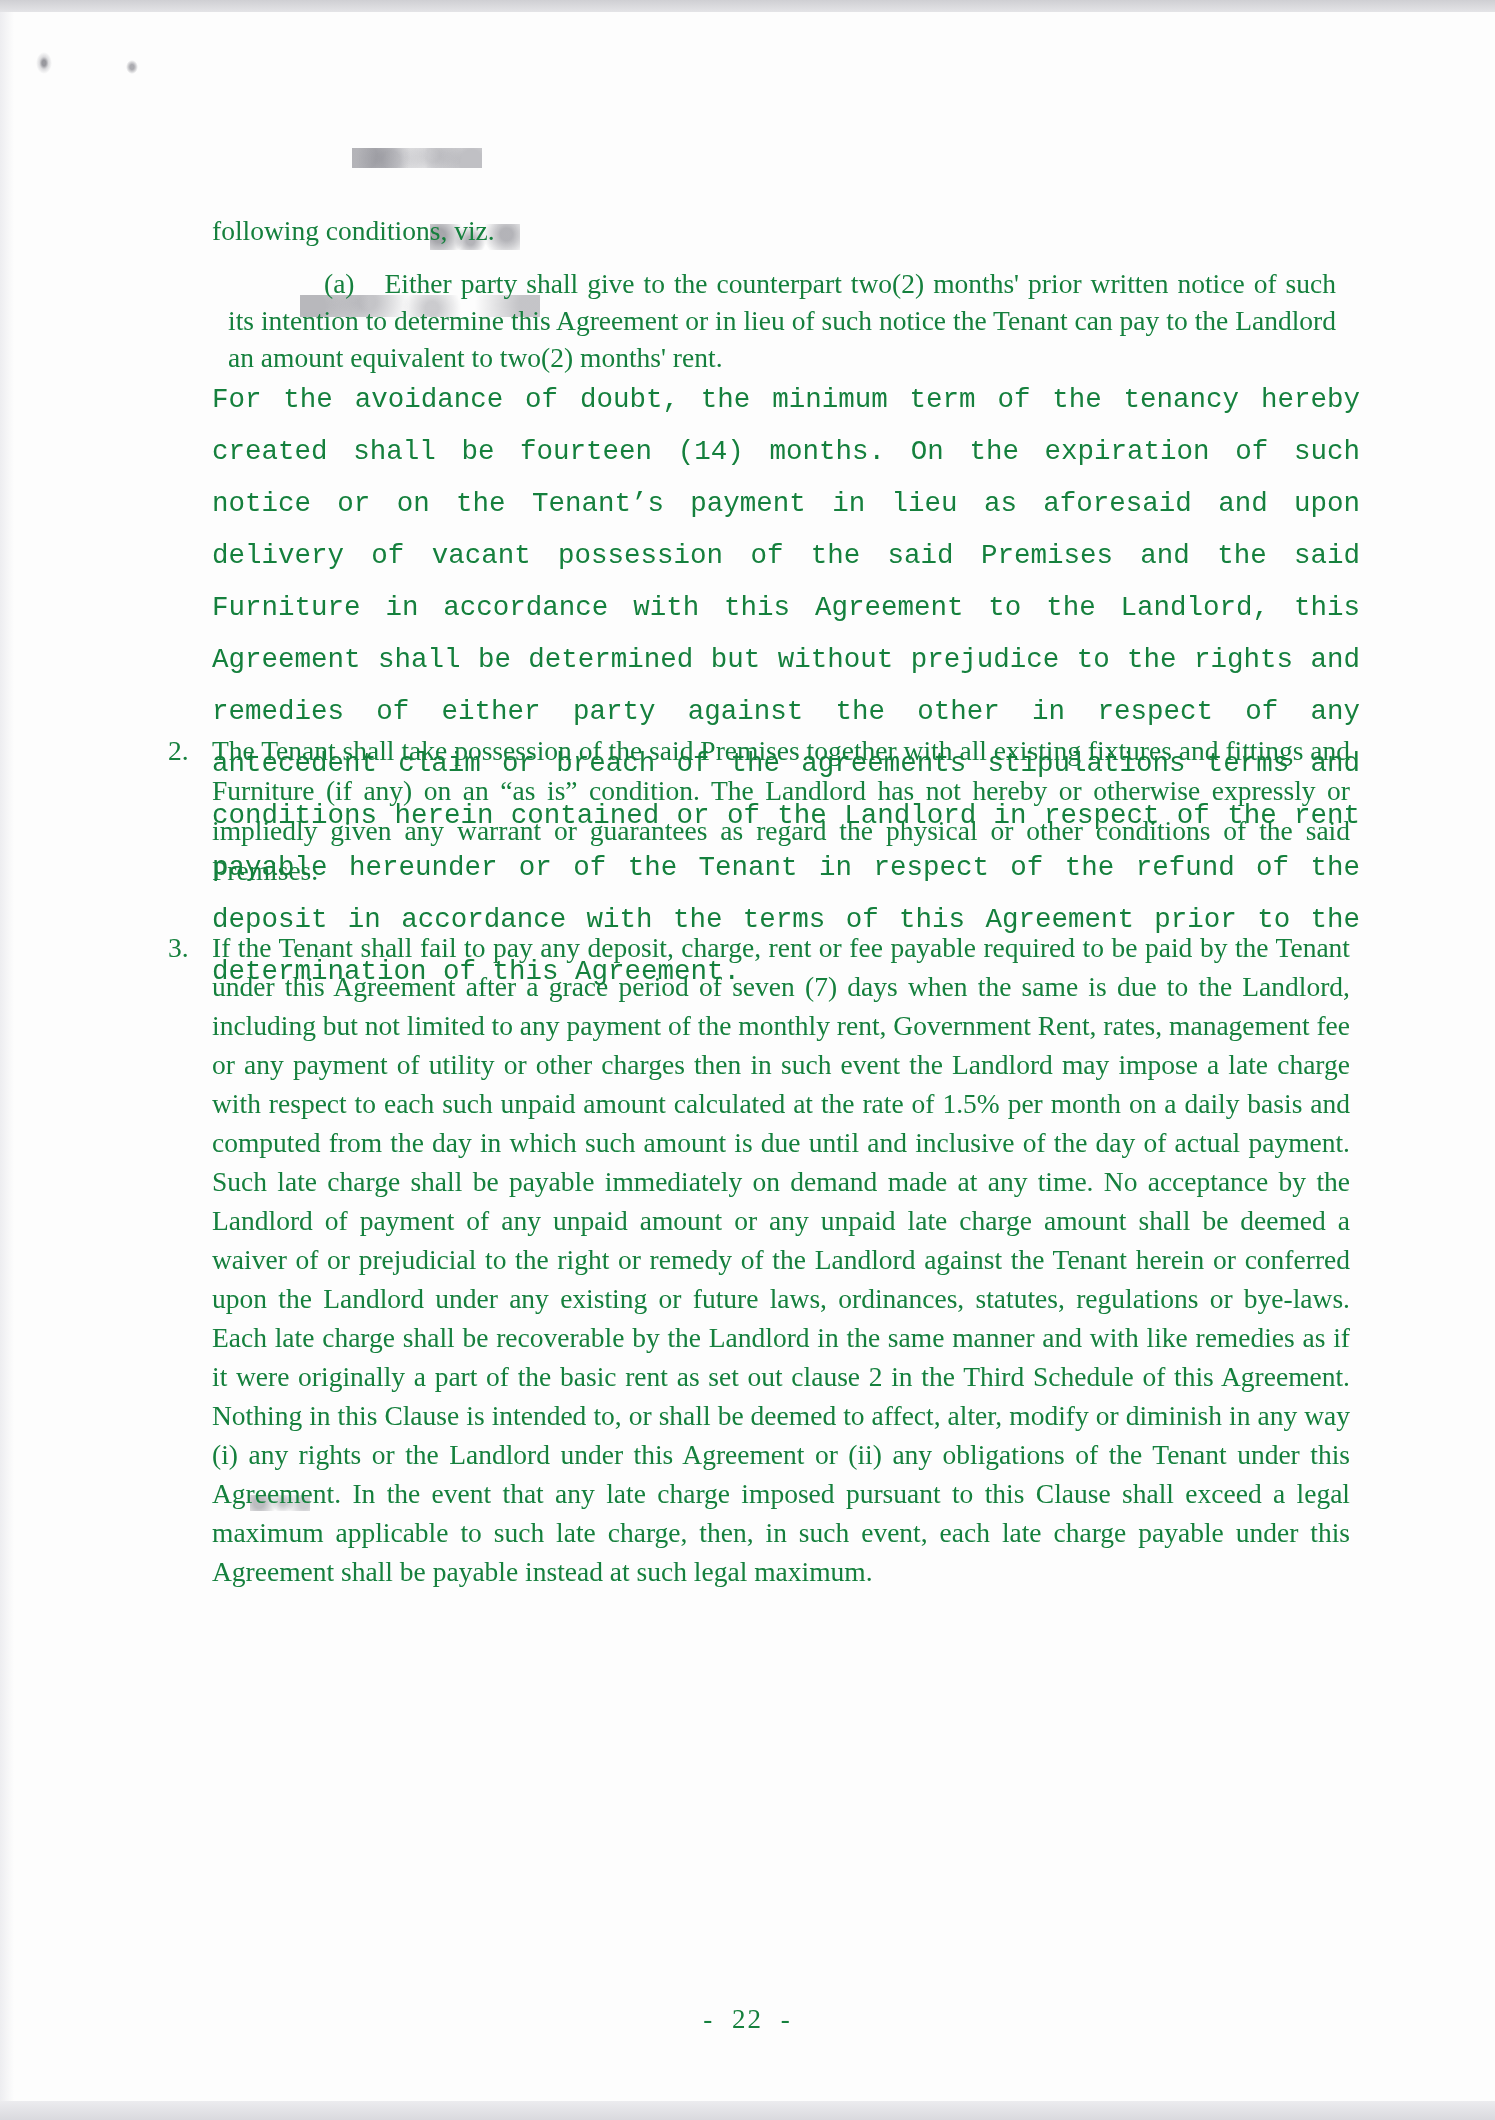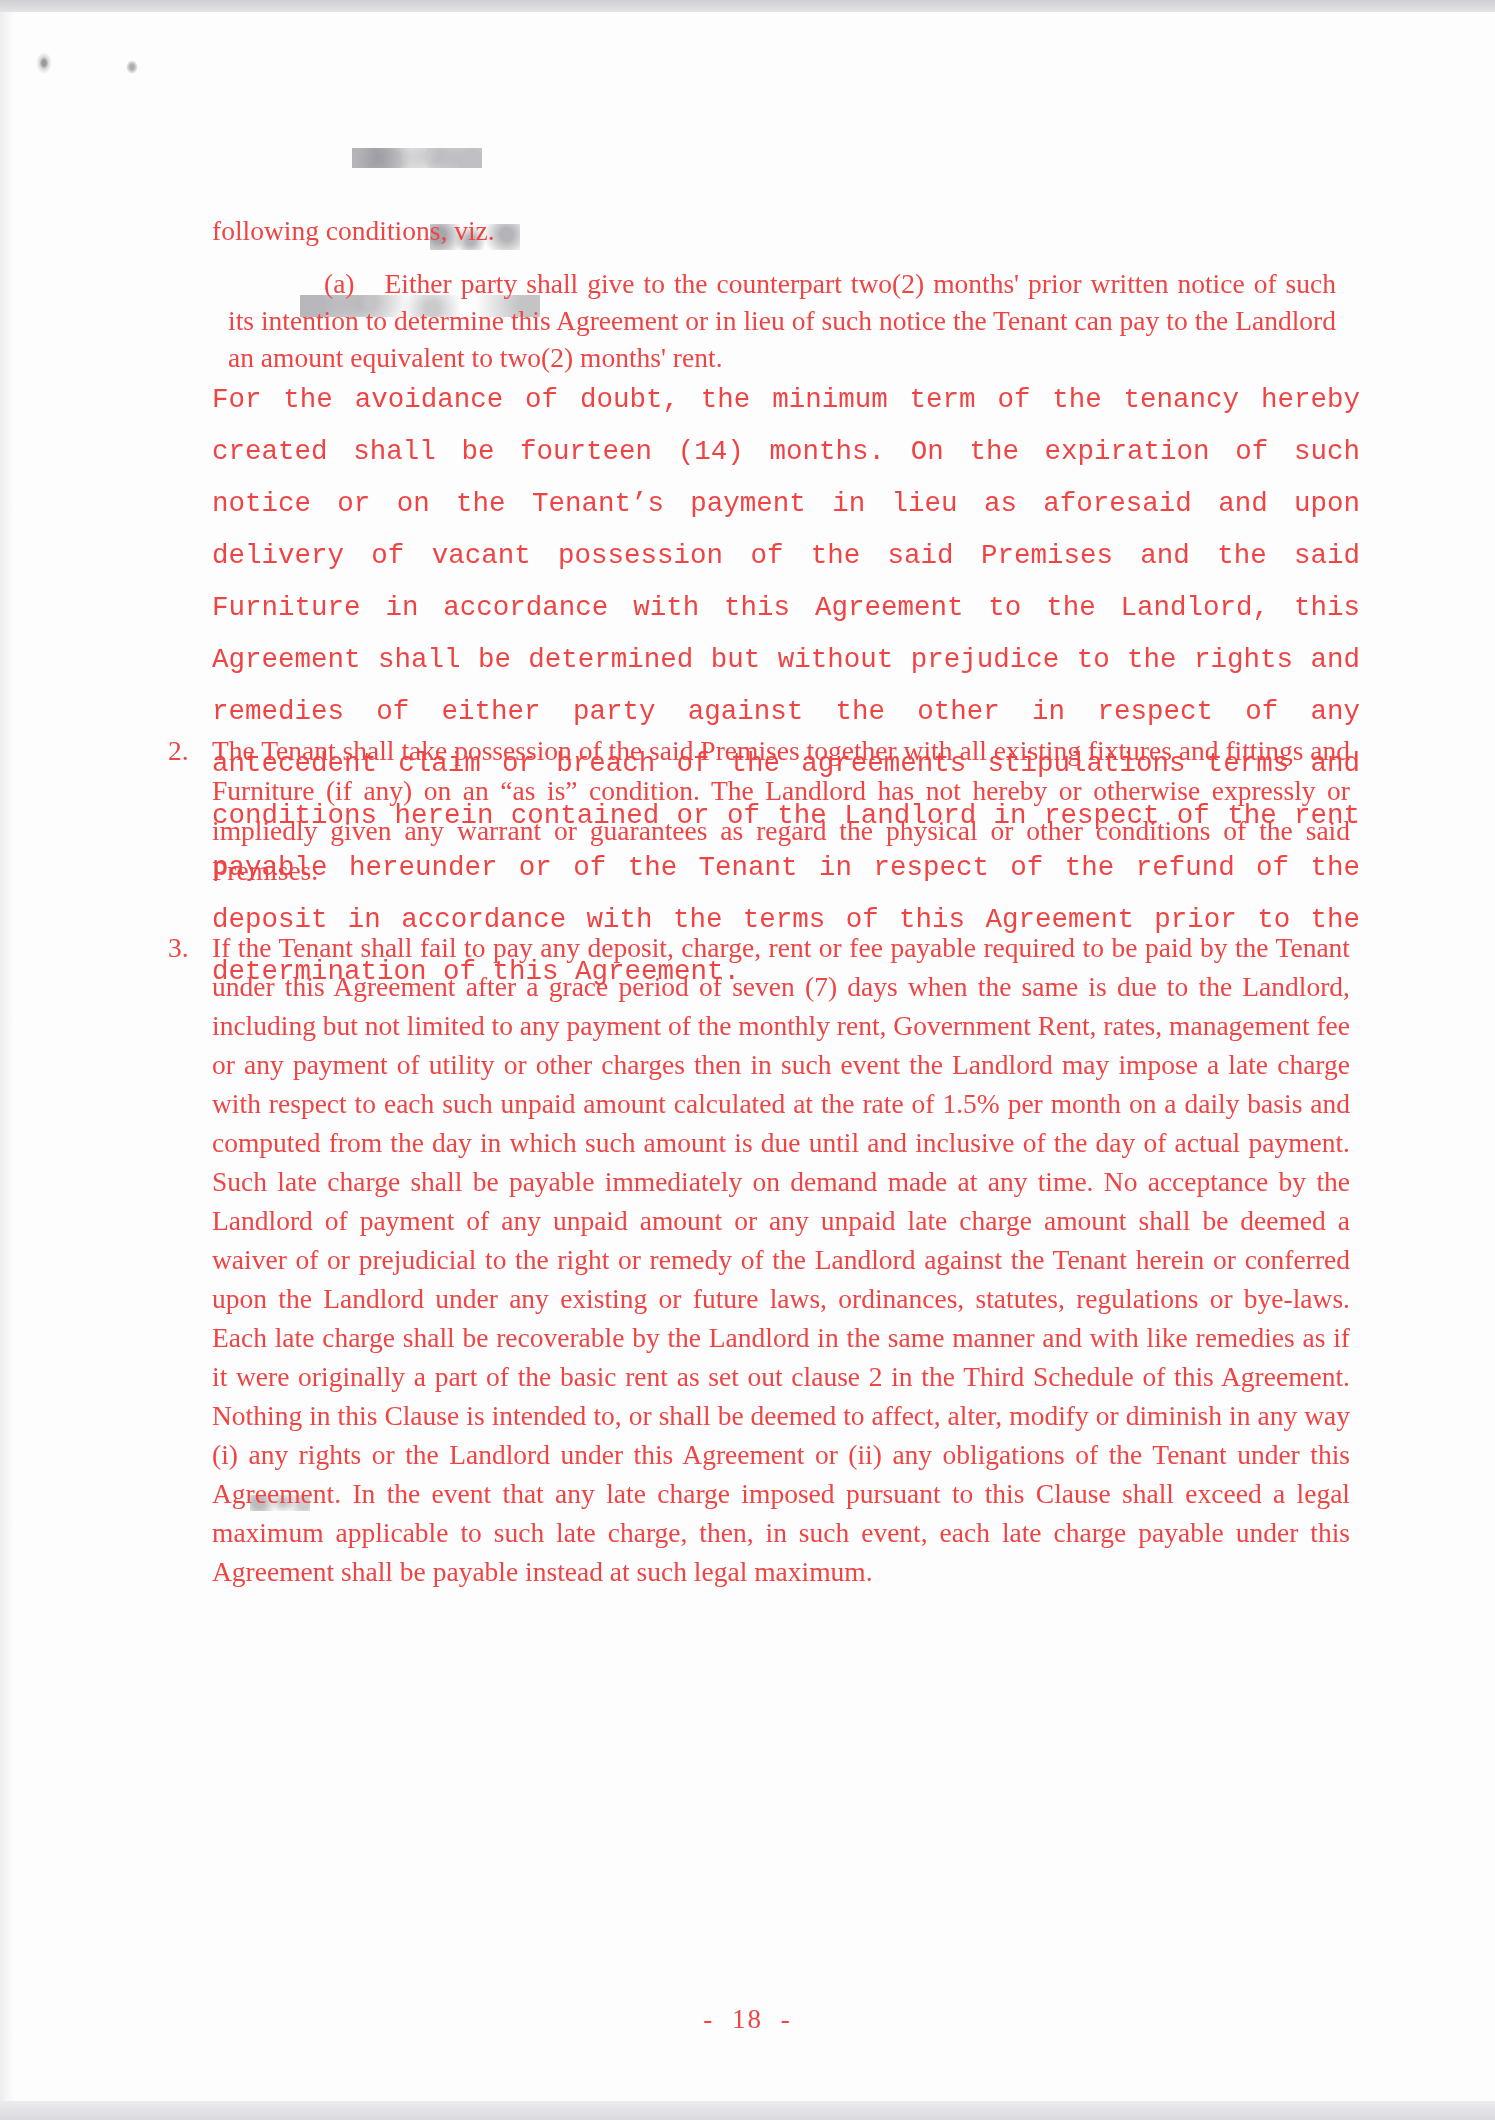--- a/index.html
+++ b/index.html
@@ -2,21 +2,21 @@
 <html><head>
 <meta charset="utf-8">
 <style>
   html,body{margin:0;padding:0;background:#e9e9ec;}
   .canvas{
     position:relative;
     width:1495px;height:2120px;
     background:#fdfdfd;
     overflow:hidden;
     font-family:"Liberation Serif", serif;
-    color:#ef4444;
+    color:#15803d;
   }
   .edge-top{
     position:absolute;left:0;top:0;width:1495px;height:12px;
     background:linear-gradient(#cfcfd3,#e4e4e7);
   }
   .edge-bottom{
     position:absolute;left:0;top:2101px;width:1495px;height:19px;
     background:linear-gradient(#ececef,#d9d9de);
   }
   .edge-left{
@@ -109,16 +109,16 @@
   <div class="numbered clause-2">
     <div class="clause-number">2.</div>
     <div class="clause-text">The Tenant shall take possession of the said Premises together with all existing fixtures and fittings and Furniture (if any) on an “as is” condition. The Landlord has not hereby or otherwise expressly or impliedly given any warrant or guarantees as regard the physical or other conditions of the said Premises.</div>
   </div>
 
   <div class="numbered clause-3">
     <div class="clause-number">3.</div>
     <div class="clause-text">If the Tenant shall fail to pay any deposit, charge, rent or fee payable required to be paid by the Tenant under this Agreement after a grace period of seven (7) days when the same is due to the Landlord, including but not limited to any payment of the monthly rent, Government Rent, rates, management fee or any payment of utility or other charges then in such event the Landlord may impose a late charge with respect to each such unpaid amount calculated at the rate of 1.5% per month on a daily basis and computed from the day in which such amount is due until and inclusive of the day of actual payment. Such late charge shall be payable immediately on demand made at any time. No acceptance by the Landlord of payment of any unpaid amount or any unpaid late charge amount shall be deemed a waiver of or prejudicial to the right or remedy of the Landlord against the Tenant herein or conferred upon the Landlord under any existing or future laws, ordinances, statutes, regulations or bye-laws. Each late charge shall be recoverable by the Landlord in the same manner and with like remedies as if it were originally a part of the basic rent as set out clause 2 in the Third Schedule of this Agreement. Nothing in this Clause is intended to, or shall be deemed to affect, alter, modify or diminish in any way (i) any rights or the Landlord under this Agreement or (ii) any obligations of the Tenant under this Agreement. In the event that any late charge imposed pursuant to this Clause shall exceed a legal maximum applicable to such late charge, then, in such event, each late charge payable under this Agreement shall be payable instead at such legal maximum.</div>
   </div>
 
-  <div class="footer">- 18 -</div>
+  <div class="footer">- 22 -</div>
 
   <div class="edge-bottom"></div>
 </div>
 
 </body></html>

